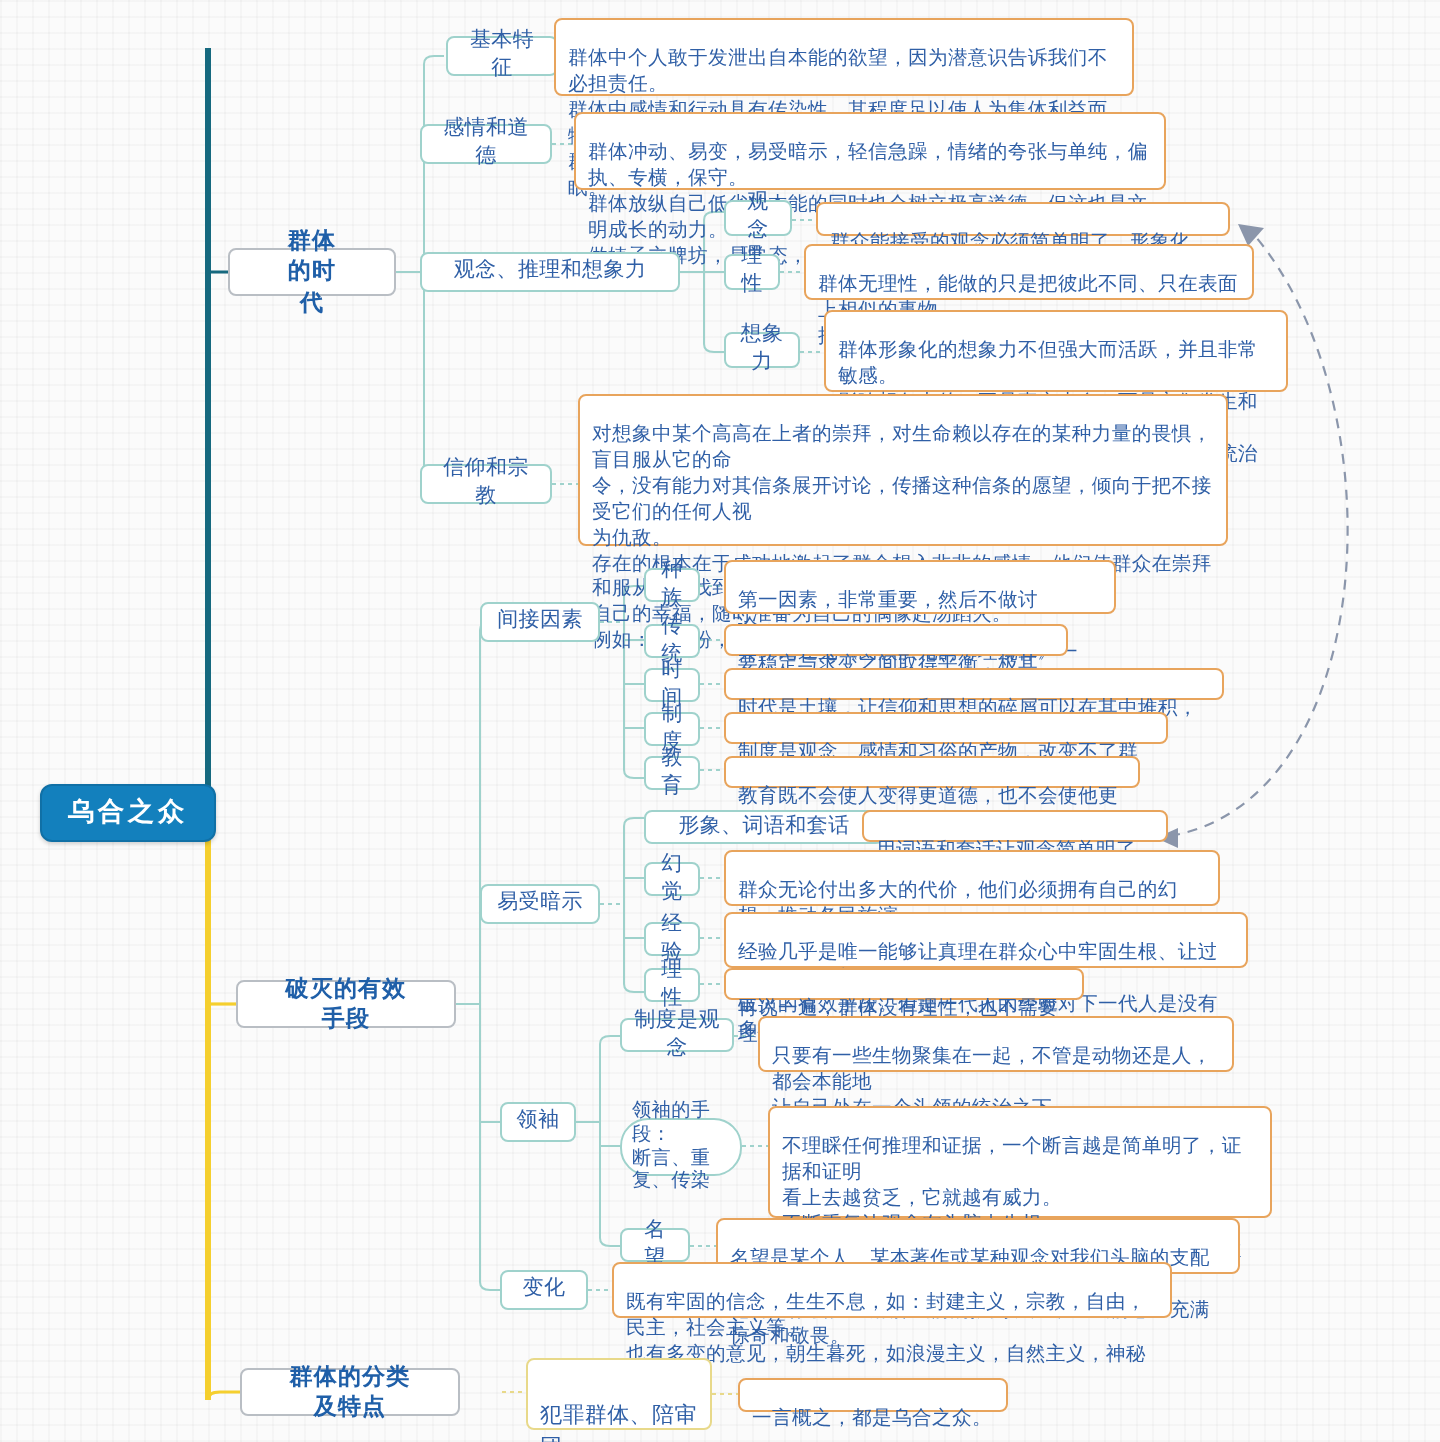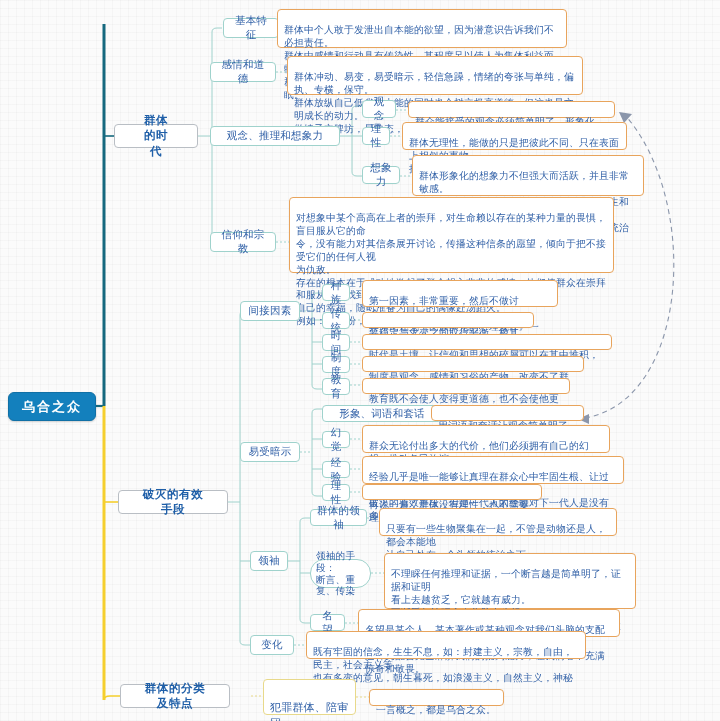--- a/index.html
+++ b/index.html
@@ -33,20 +33,21 @@
     background:#1380bd;
     border:1px solid #1070a6;
     color:#ffffff;
     font-size:13px;
     font-weight:bold;
     border-radius:6px;
     display:flex;align-items:center;justify-content:center;
     text-align:center;
     box-shadow:0 1px 2px rgba(0,0,0,.18);
     letter-spacing:2px;
+    margin-left:12px;
   }
 
   
   .lvl1{
     background:#ffffff;
     border:1px solid #b9bec4;
     color:#1f5fa8;
     font-size:11.5px;
     font-weight:bold;
     padding:4px 23px;
@@ -323,21 +324,21 @@
 </div>
 <div class="node orange" style="left:362px;top:484px;width:180px;height:16px;">
   <span>再说一遍，群体没有理性，也不需要理性！</span>
 </div>
 
 <div class="node teal" style="left:250px;top:551px;width:38px;height:20px;">
   <span>领袖</span>
 </div>
 
 <div class="node teal" style="left:310px;top:509px;width:57px;height:17px;">
-  <span>群体的领袖</span>
+  <span>制度是观念</span>
 </div>
 <div class="node orange" style="left:379px;top:508px;width:238px;height:28px;">
   <span>只要有一些生物聚集在一起，不管是动物还是人，都会本能地
 让自己处在一个头领的统治之下。</span>
 </div>
 
 <div class="node teal multi" style="left:310px;top:559px;width:61px;height:29px;padding:3px 5px;line-height:1.22;font-size:9.6px;">
   <span>领袖的手段：
 断言、重复、传染</span>
 </div>

